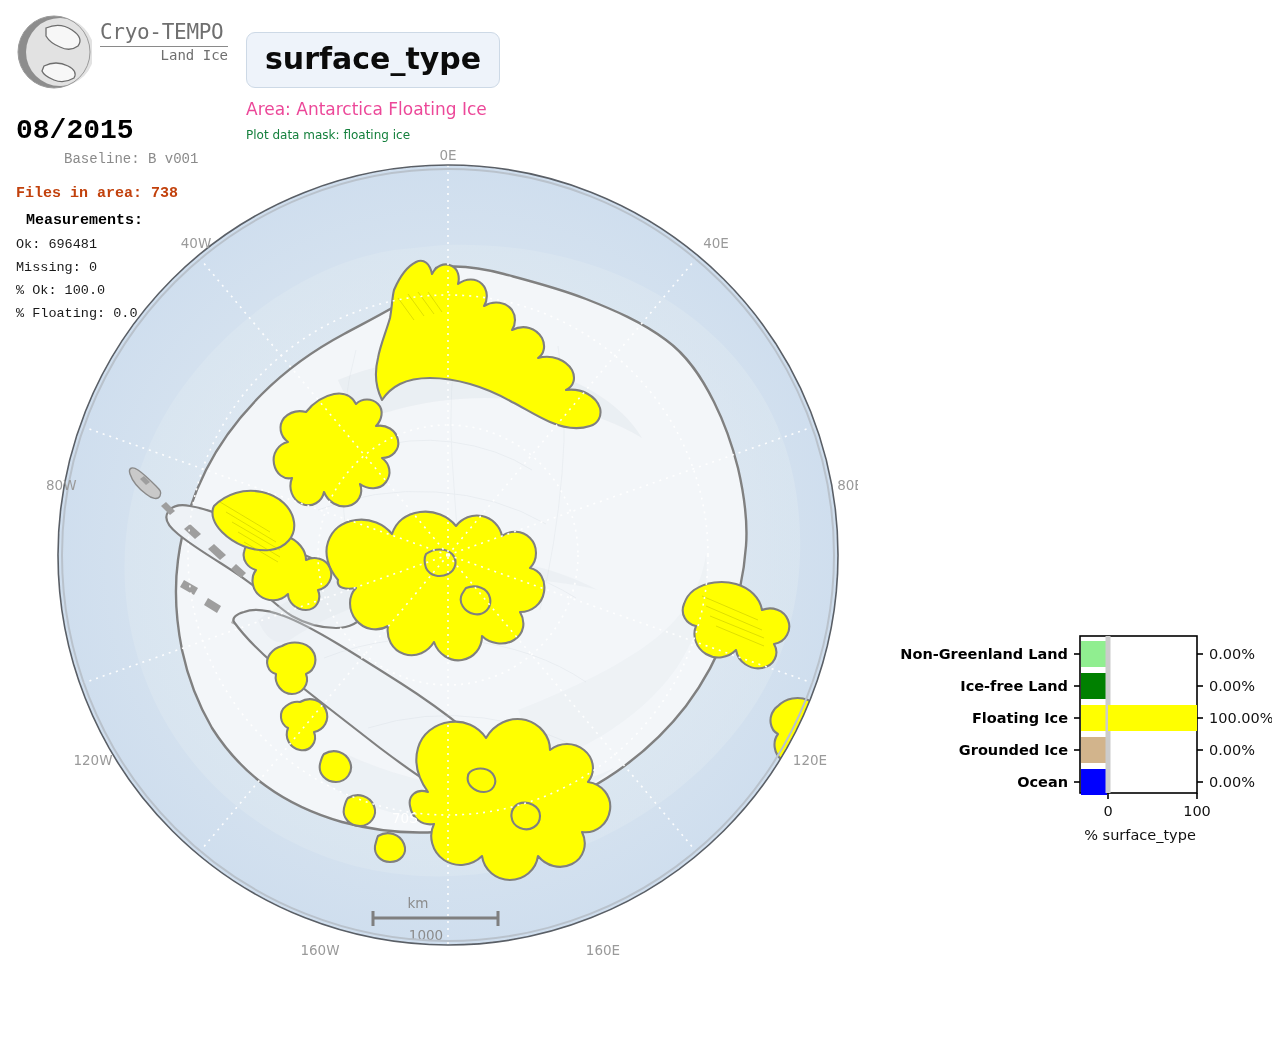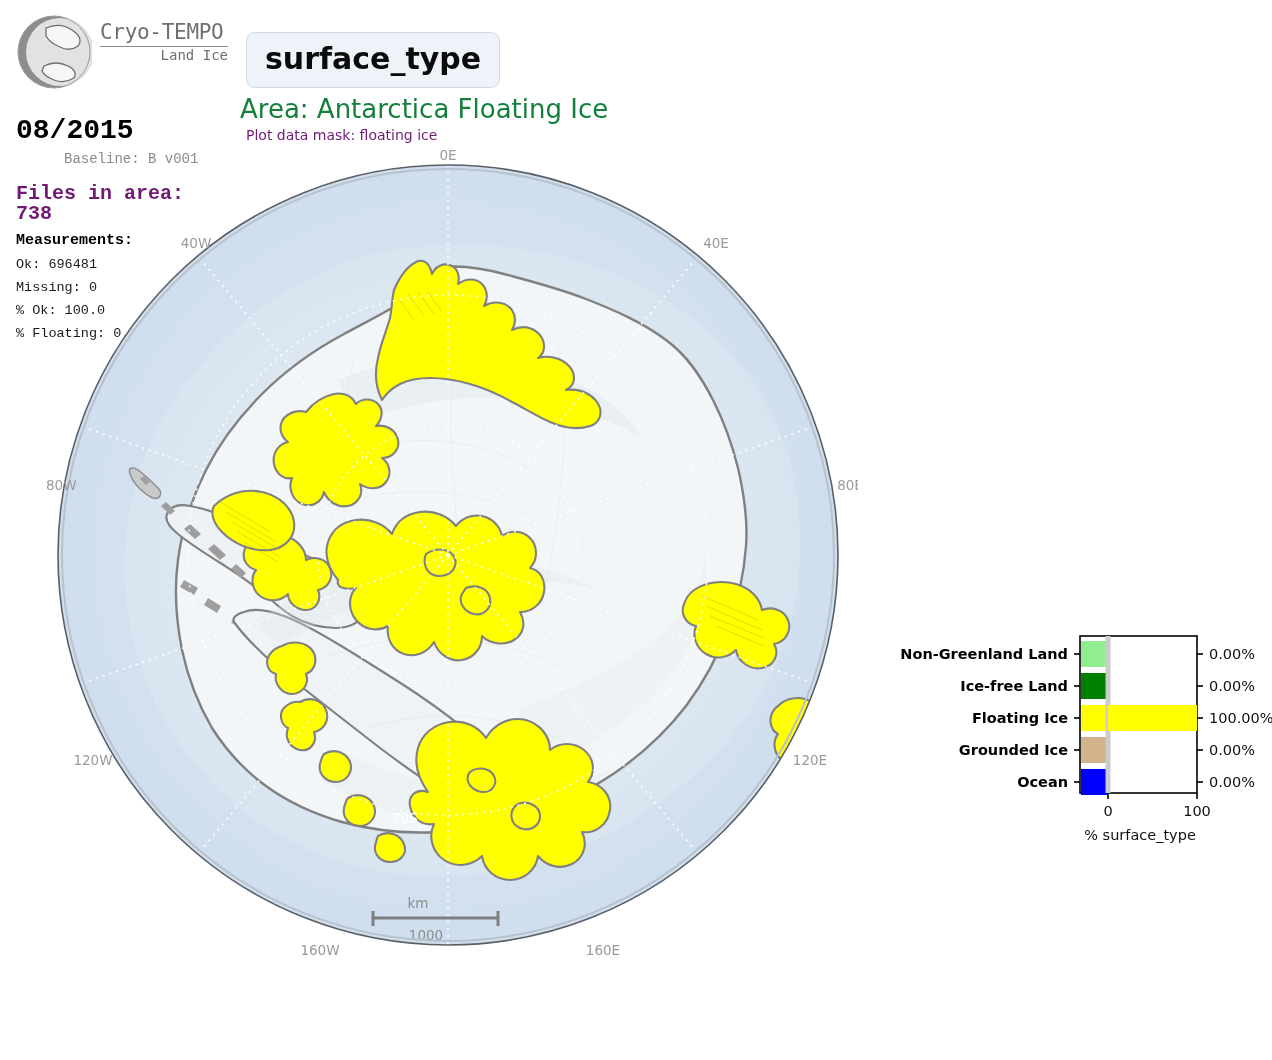--- a/index.html
+++ b/index.html
@@ -23,34 +23,34 @@
   .logo-sub{
     font-family:"DejaVu Sans Mono","Liberation Mono",monospace;
     font-size:14px;color:#6f6f6f;text-align:right;margin-top:0;width:128px;
     white-space:nowrap;
   }
 
   
   .side{position:absolute;left:16px;top:114px;width:215px;font-family:Liberation Mono, monospace;}
   .side .date{font-size:28px;font-weight:bold;color:#000;line-height:34px;}
   .side .baseline{font-size:14px;color:#8a8a8a;margin-top:2px;line-height:18px;margin-left:48px;}
-  .side .files{font-size:20px;font-weight:bold;color:#701a75;margin-top:16px;line-height:20px;}
-  .side .meas{font-size:15px;font-weight:bold;color:#000;margin-top:7px;line-height:20px;}
+  .side .files{font-size:15px;font-weight:bold;color:#c2410c;margin-top:16px;line-height:20px;}
+  .side .meas{font-size:15px;font-weight:bold;color:#000;margin-top:7px;line-height:20px;margin-left:10px;}
   .side .m-line{font-size:13.5px;color:#1a1a1a;margin-top:5px;line-height:18px;}
 
   
   .title-box{
     position:absolute;left:246px;top:32px;
     background:#eef3fa;border:1px solid #cdd9e6;border-radius:9px;
     padding:8px 18px 10px 18px;
     text-align:center;
   }
   .title-box span{font-size:30px;font-weight:bold;color:#0b0b0b;line-height:36px;white-space:nowrap;}
-  .area-line{position:absolute;left:240px;top:96px;font-size:26px;color:#15803d;line-height:26px;white-space:nowrap;}
-  .mask-line{position:absolute;left:246px;top:126px;font-size:14px;color:#701a75;line-height:18px;white-space:nowrap;}
+  .area-line{position:absolute;left:246px;top:96px;font-size:17px;color:#ec4899;line-height:26px;white-space:nowrap;}
+  .mask-line{position:absolute;left:246px;top:126px;font-size:12px;color:#15803d;line-height:18px;white-space:nowrap;}
 
   
   .map{position:absolute;left:38px;top:150px;width:820px;height:820px;}
   .map svg{display:block;}
   .glabel{font-family:"DejaVu Sans","Liberation Sans",sans-serif;font-size:13.5px;fill:#9a9a9a;}
   .glabel-in{font-family:"DejaVu Sans","Liberation Sans",sans-serif;font-size:13.5px;fill:#ffffff;}
   .scale-txt{font-family:"DejaVu Sans","Liberation Sans",sans-serif;font-size:13.5px;fill:#8c8c8c;}
 
   
   .legend{position:absolute;left:892px;top:600px;width:392px;height:260px;}

